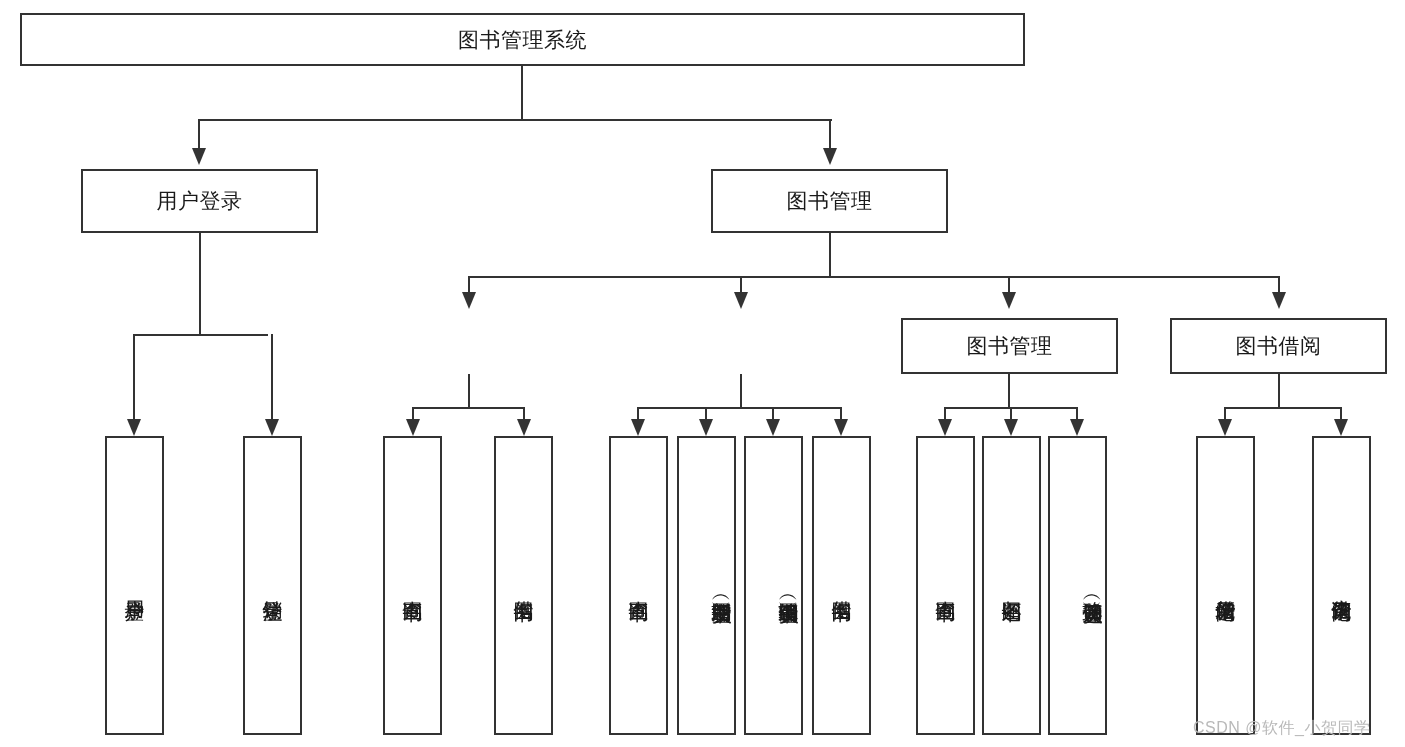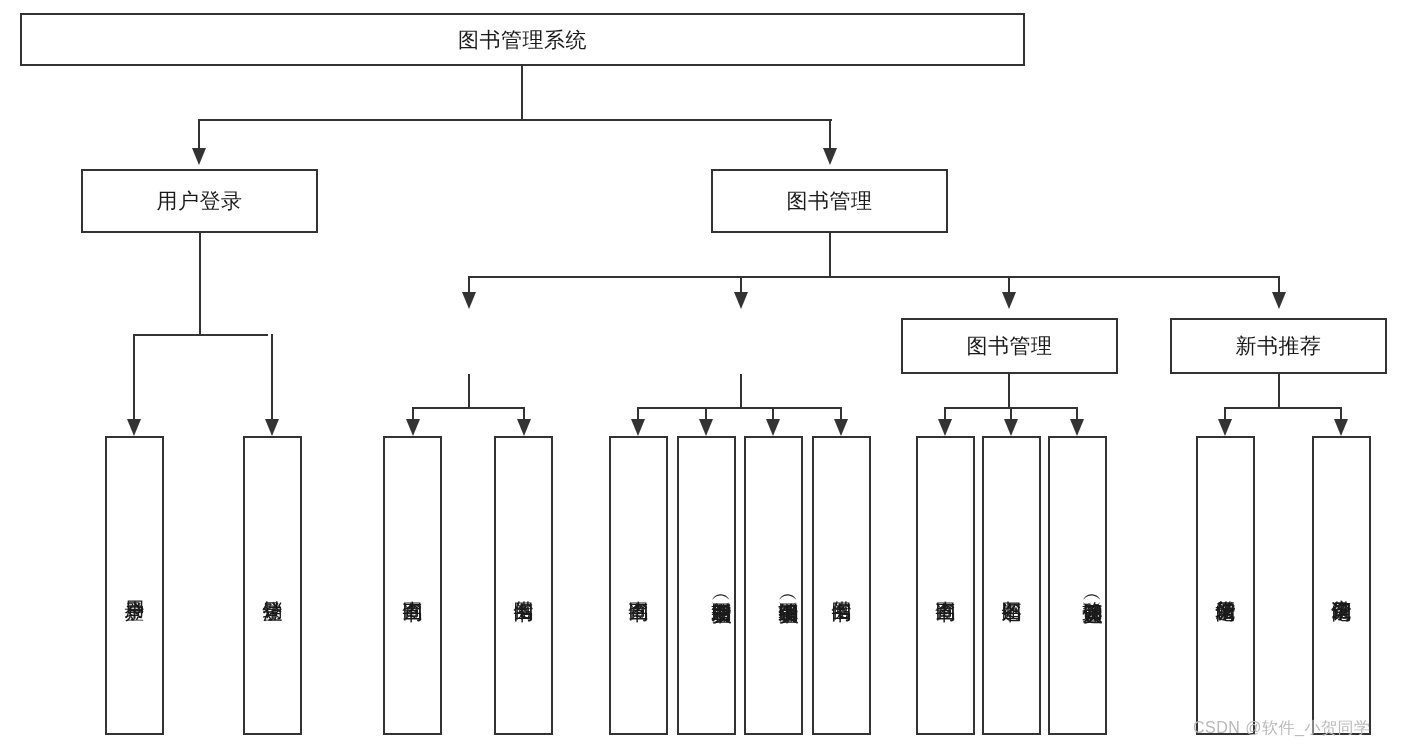--- a/index.html
+++ b/index.html
@@ -106,21 +106,21 @@
   <div class="edge v" style="left:468px; top:276px; width:2px; height:18px;"></div>
   <div class="arrow" style="left:462px; top:292px;"></div>
   <div class="edge v" style="left:740px; top:276px; width:2px; height:18px;"></div>
   <div class="arrow" style="left:734px; top:292px;"></div>
   <div class="edge v" style="left:1008px; top:276px; width:2px; height:18px;"></div>
   <div class="arrow" style="left:1002px; top:292px;"></div>
   <div class="edge v" style="left:1278px; top:276px; width:2px; height:18px;"></div>
   <div class="arrow" style="left:1272px; top:292px;"></div>
 
   <div class="node horiz" style="left:901px; top:318px; width:217px; height:56px;">图书管理</div>
-  <div class="node horiz" style="left:1170px; top:318px; width:217px; height:56px;">新书推荐</div>
+  <div class="node horiz" style="left:1170px; top:318px; width:217px; height:56px;">图书借阅</div>
 
   <div class="edge v" style="left:468px; top:374px; width:2px; height:34px;"></div>
   <div class="edge h" style="left:412px; top:407px; width:113px; height:2px;"></div>
   <div class="edge v" style="left:412px; top:407px; width:2px; height:13px;"></div>
   <div class="arrow" style="left:406px; top:419px;"></div>
   <div class="edge v" style="left:523px; top:407px; width:2px; height:13px;"></div>
   <div class="arrow" style="left:517px; top:419px;"></div>
 
   <div class="edge v" style="left:740px; top:374px; width:2px; height:34px;"></div>
   <div class="edge h" style="left:637px; top:407px; width:204px; height:2px;"></div>

